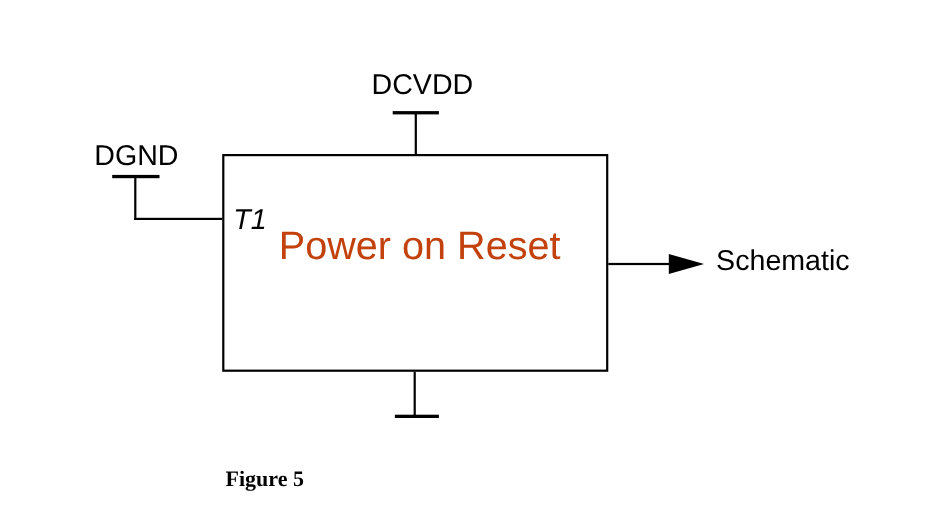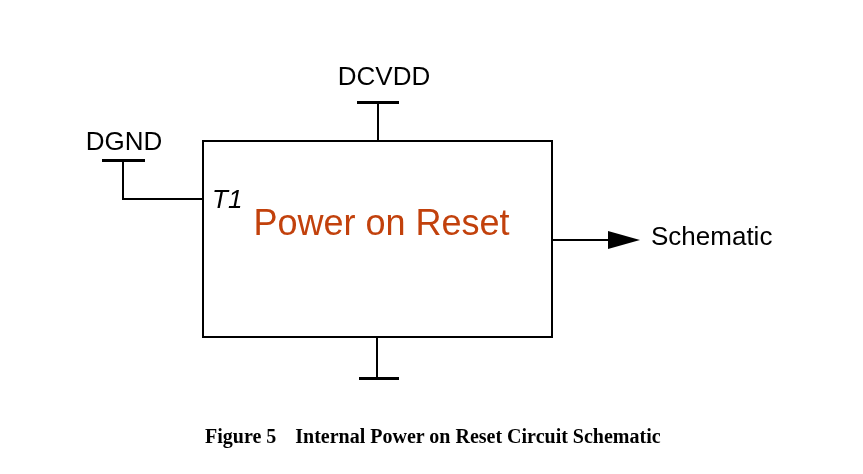--- a/index.html
+++ b/index.html
@@ -47,21 +47,21 @@
     width: 0; height: 0;
     border-top: 9px solid transparent;
     border-bottom: 9px solid transparent;
     border-left: 32px solid #000000;
   }
   
   .caption {
     position: absolute;
     left: 205px; top: 425px;
     display: flex;
-    gap: 19px;
+    gap: 3px;
     font-family: "Liberation Serif", "DejaVu Serif", serif;
     font-weight: bold;
     font-size: 20px;
     line-height: 22px;
     color: #000000;
     white-space: nowrap;
   }
 </style>
 </head>
 <body>
@@ -94,16 +94,15 @@
   </div>
 
   <div>
     <div class="wire" style="left:553px; top:239px; width:57px; height:2px;"></div>
     <div class="arrowhead"></div>
   </div>
   <div class="lbl" style="left:651px; top:219px;">Schematic</div>
 
   <div class="caption">
     <span>Figure 5</span>
-    <span>Internal Power on Reset Circuit Schematic</span>
   </div>
 
 </div>
 
 </body></html>

